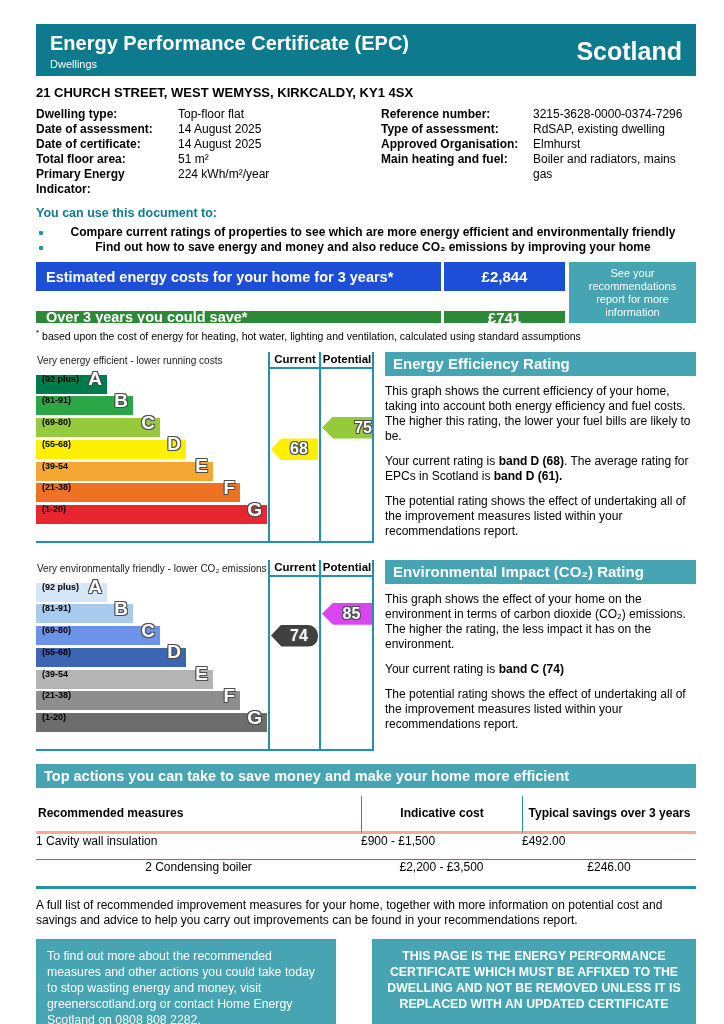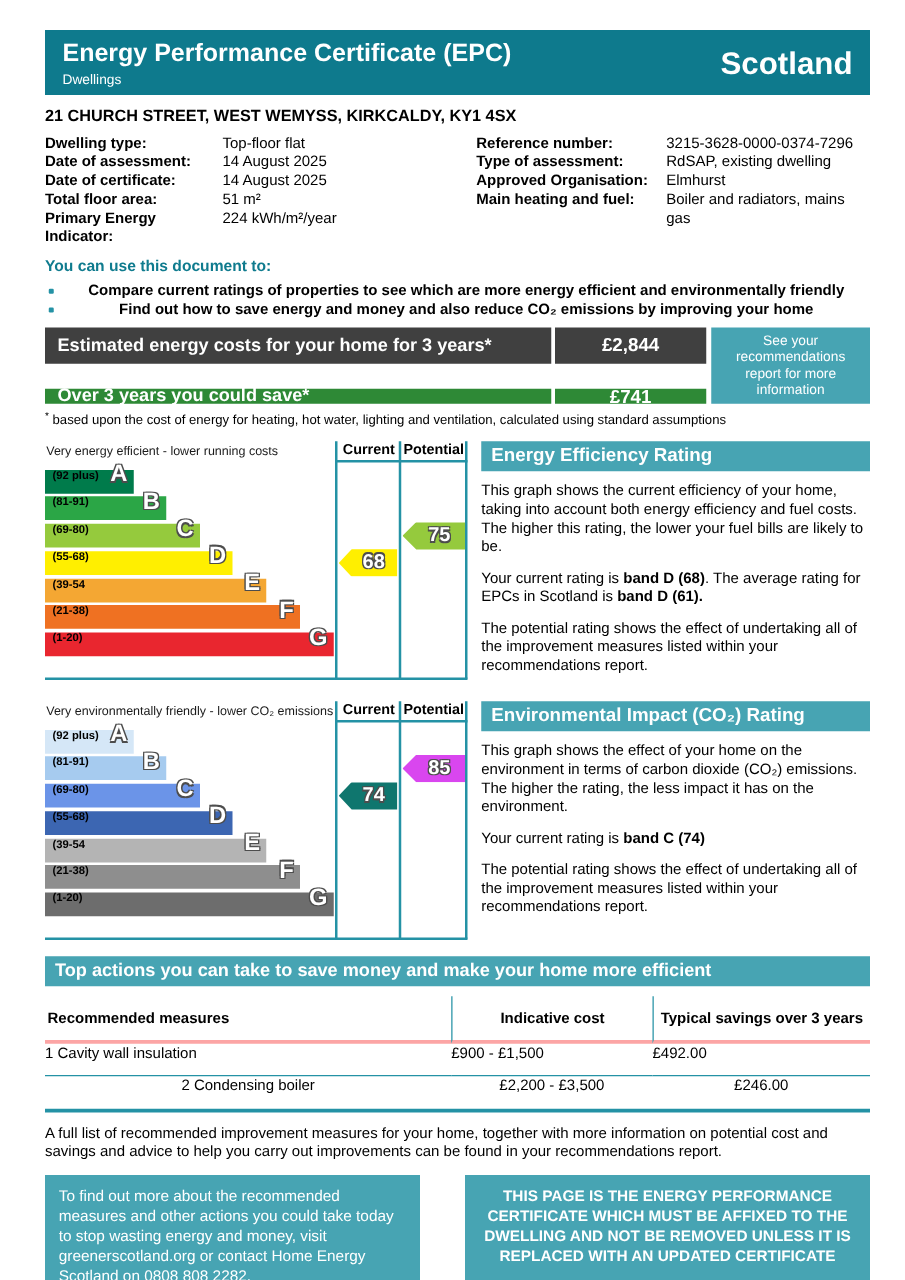--- a/index.html
+++ b/index.html
@@ -37,21 +37,21 @@
                         background:#2492a5; border-radius:1px; }
 
   
   .costs { display:flex; gap:4px; margin:7px 0 5px 0; }
   .costs-left { flex:1; display:flex; flex-direction:column; gap:3px; }
   .cost-row { display:flex; gap:3px; height:29px; }
   .cost-label { flex:0 0 405px; color:#fff; font-weight:bold; font-size:14.5px;
                 display:flex; align-items:center; padding-left:10px; }
   .cost-value { flex:1; color:#fff; font-weight:bold; font-size:15px;
                 display:flex; align-items:center; justify-content:center; }
-  .bg-red   { background:#404040;text-align:center; }
+  .bg-red   { background:#1d4ed8;text-align:center; }
   .bg-green { background:#2e8936;margin-top:17px; }
   .costs-info { width:127px; background:#47a4b3; color:#fff; font-size:11px; line-height:13px;
                 text-align:center; display:flex; align-items:center; justify-content:center; padding:4px; }
   .footnote { font-size:10.5px; margin:5px 0 10px 0; }
   .footnote sup { font-size:8px; }
 
   
   .rating-section { display:flex; gap:11px; margin-bottom:11px; }
   .chart { position:relative; width:338px; height:193px; flex:0 0 338px; font-size:10px; }
   .chart-top-note, .chart-bottom-note { position:absolute; left:1px; width:230px; color:#1a1a1a; }
@@ -232,21 +232,21 @@
           </div>
 
           <div class="band" style="background: rgb(233, 38, 47); width: 231px;">
             <span class="band-range">(1-20)</span>
             <span class="band-letter">G</span>
           </div>
         </div>
       <div class="arrow cur" style="background: rgb(255, 239, 0); top: 86.9px;">
         <span class="arrow-num">68</span>
       </div>
-      <div class="arrow pot" style="background: rgb(149, 202, 61); top: 65.1px;">
+      <div class="arrow pot" style="background: rgb(149, 202, 61); top: 65.1px; justify-content: flex-end;">
         <span class="arrow-num">75</span>
       </div>
     </div>
     <div class="panel">
       <div class="panel-title">Energy Efficiency Rating</div>
       <p><span>This graph shows the current efficiency of your home, taking into account both energy efficiency and fuel costs. The higher this rating, the lower your fuel bills are likely to be.</span></p>
       <p><span>Your current rating is </span><span class="b">band D (68)</span><span>. The average rating for EPCs in Scotland is </span><span class="b">band D (61).</span></p>
       <p><span>The potential rating shows the effect of undertaking all of the improvement measures listed within your recommendations report.</span></p>
     </div>
   </div>
@@ -291,21 +291,21 @@
           <div class="band" style="background: rgb(142, 142, 142); width: 204px;">
             <span class="band-range">(21-38)</span>
             <span class="band-letter">F</span>
           </div>
 
           <div class="band" style="background: rgb(109, 109, 109); width: 231px;">
             <span class="band-range">(1-20)</span>
             <span class="band-letter">G</span>
           </div>
         </div>
-      <div class="arrow cur" style="background: #0f766e; top: 65.1px;">
+      <div class="arrow cur" style="background: #404040; top: 65.1px; border-radius: 10px;">
         <span class="arrow-num">74</span>
       </div>
       <div class="arrow pot" style="background: #d946ef; top: 43.3px;">
         <span class="arrow-num">85</span>
       </div>
     </div>
     <div class="panel">
       <div class="panel-title">Environmental Impact (CO₂) Rating</div>
       <p><span>This graph shows the effect of your home on the environment in terms of carbon dioxide (CO₂) emissions. The higher the rating, the less impact it has on the environment.</span></p>
       <p><span>Your current rating is </span><span class="b">band C (74)</span></p>

